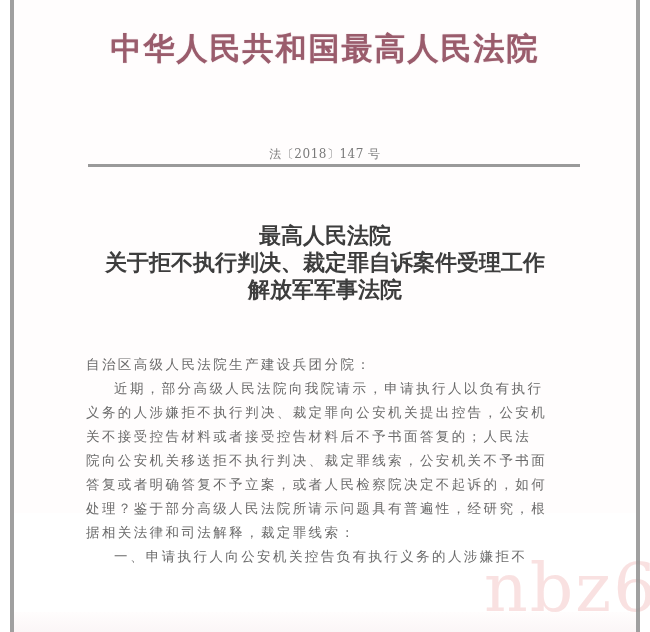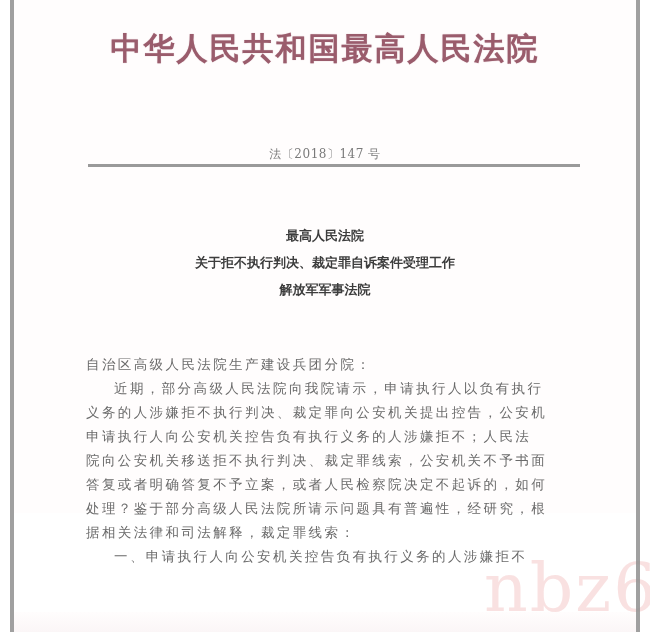--- a/index.html
+++ b/index.html
@@ -72,21 +72,21 @@
       background: #9a9a9a;
     }
     .title-block {
       position: absolute;
       left: 0;
       top: 222px;
       width: 100%;
       text-align: center;
       font-weight: bold;
       color: #3d3d3d;
-      font-size: 13px;
+      font-size: 22px;
       line-height: 27px;
     }
     .title-block div { white-space: nowrap; }
     .body-text {
       position: absolute;
       left: 72px;
       top: 352px;
       width: 500px;
       color: #6a6a6a;
       font-size: 13.5px;
@@ -126,21 +126,21 @@
   <div class="title-block">
     <div>最高人民法院</div>
     <div>关于拒不执行判决、裁定罪自诉案件受理工作</div>
     <div>解放军军事法院</div>
   </div>
 
   <div class="body-text">
     <p>自治区高级人民法院生产建设兵团分院：</p>
     <p class="indent">近期，部分高级人民法院向我院请示，申请执行人以负有执行</p>
     <p>义务的人涉嫌拒不执行判决、裁定罪向公安机关提出控告，公安机</p>
-    <p>申请执行人向公安机关控告负有执行义务的人涉嫌拒不；人民法</p>
+    <p>关不接受控告材料或者接受控告材料后不予书面答复的；人民法</p>
     <p>院向公安机关移送拒不执行判决、裁定罪线索，公安机关不予书面</p>
     <p>答复或者明确答复不予立案，或者人民检察院决定不起诉的，如何</p>
     <p>处理？鉴于部分高级人民法院所请示问题具有普遍性，经研究，根</p>
     <p>据相关法律和司法解释，裁定罪线索：</p>
     <p class="indent">一、申请执行人向公安机关控告负有执行义务的人涉嫌拒不</p>
   </div>
 
   <div class="watermark">nbz6</div>
   <div class="bottom-fade"></div>
 </div>

